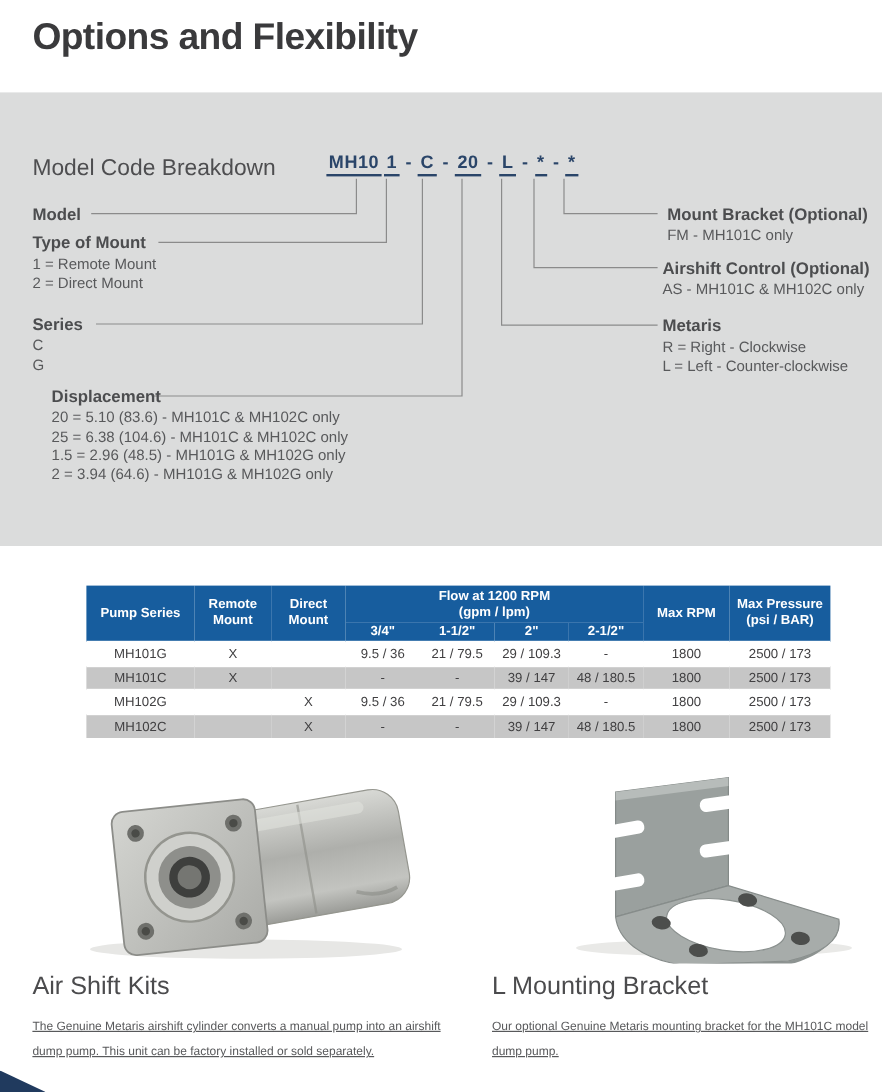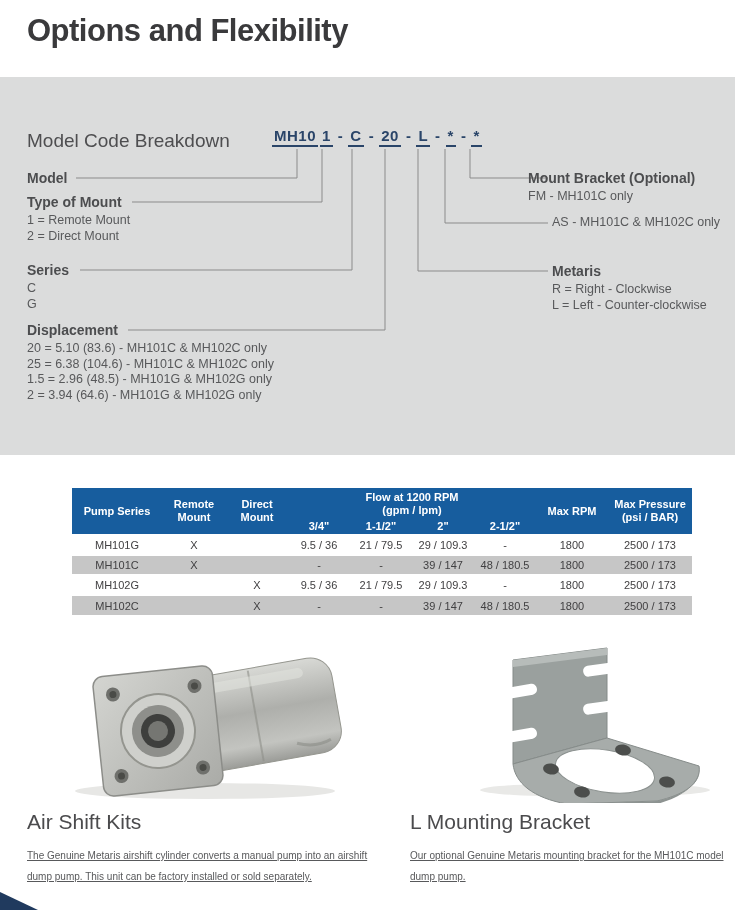--- a/index.html
+++ b/index.html
@@ -104,33 +104,34 @@
   <div class="lbl" style="left:27px; top:117px;">
     <div class="lbl-title">Type of Mount</div>
     <div class="lbl-line">1 = Remote Mount</div>
     <div class="lbl-line">2 = Direct Mount</div>
   </div>
   <div class="lbl" style="left:27px; top:185px;">
     <div class="lbl-title">Series</div>
     <div class="lbl-line">C</div>
     <div class="lbl-line">G</div>
   </div>
-  <div class="lbl" style="left:27px; top:245px;">
+  <div class="lbl" style="left:43px; top:245px;">
     <div class="lbl-title">Displacement</div>
     <div class="lbl-line">20 = 5.10 (83.6) - MH101C &amp; MH102C only</div>
     <div class="lbl-line">25 = 6.38 (104.6) - MH101C &amp; MH102C only</div>
     <div class="lbl-line">1.5 = 2.96 (48.5) - MH101G &amp; MH102G only</div>
     <div class="lbl-line">2 = 3.94 (64.6) - MH101G &amp; MH102G only</div>
   </div>
 
-  <div class="lbl" style="left:528px; top:93px;">
+  <div class="lbl" style="left:556px; top:93px;">
     <div class="lbl-title">Mount Bracket (Optional)</div>
     <div class="lbl-line">FM - MH101C only</div>
   </div>
   <div class="lbl" style="left:552px; top:138px;">
+    <div class="lbl-title">Airshift Control (Optional)</div>
     <div class="lbl-line">AS - MH101C &amp; MH102C only</div>
   </div>
   <div class="lbl" style="left:552px; top:186px;">
     <div class="lbl-title">Metaris</div>
     <div class="lbl-line">R = Right - Clockwise</div>
     <div class="lbl-line">L = Left - Counter-clockwise</div>
   </div>
 </section>
 
 <section class="spec-table">

